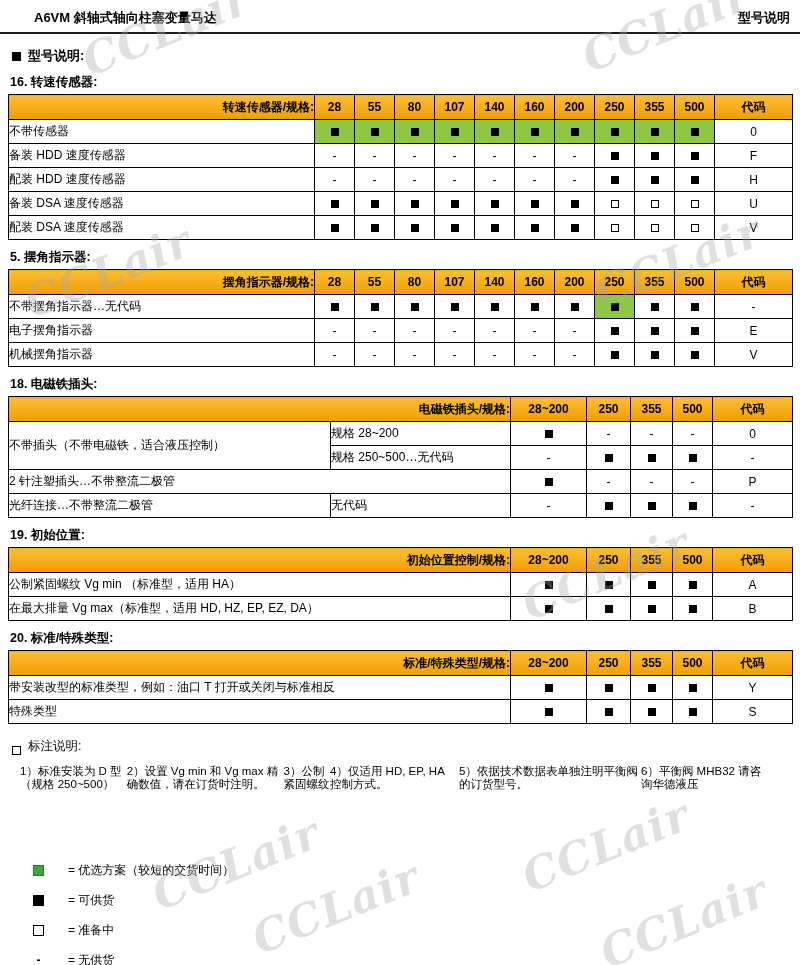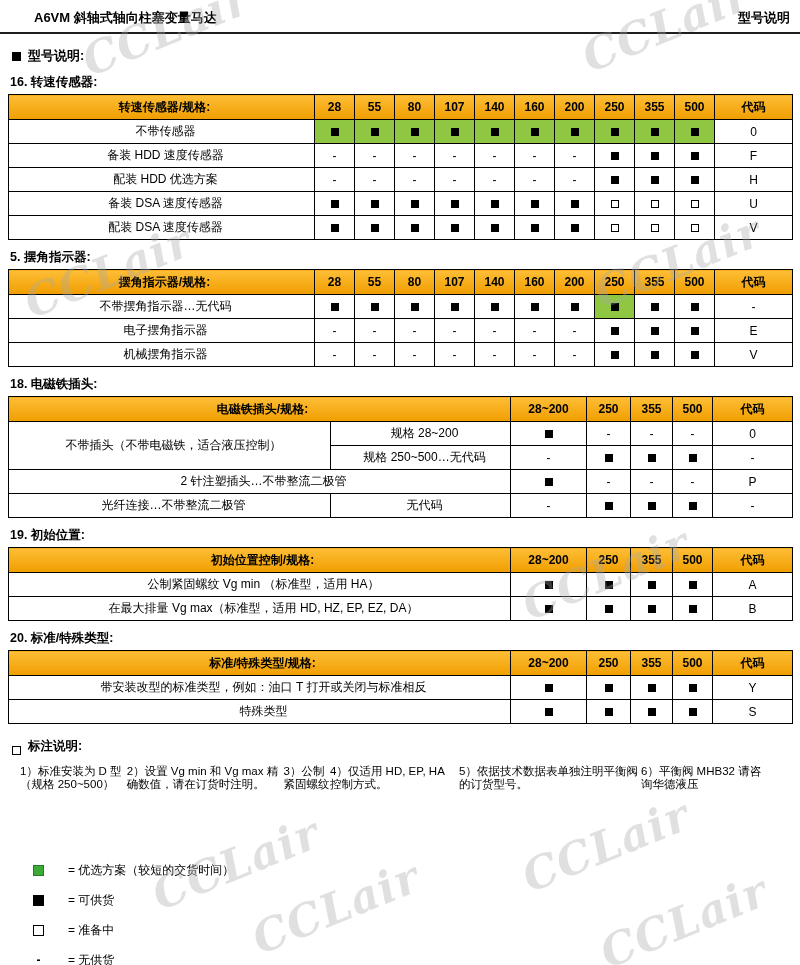--- a/index.html
+++ b/index.html
@@ -20,31 +20,31 @@
   .doc-label{font-size:13px;font-weight:bold;}
   .rule{height:2px;background:#1e1e1e;}
   .subtitle{display:flex;align-items:center;gap:7px;margin:13px 0 0 12px;font-size:13px;font-weight:bold;}
   .bullet{width:9px;height:9px;background:#000;display:inline-block;flex:0 0 auto;}
   .hollow-bullet{width:9px;height:9px;background:#fff;border:1px solid #000;display:inline-block;flex:0 0 auto;}
 
   .sec-title{margin:10px 0 4px 10px;font-size:12.5px;font-weight:bold;line-height:15px;}
   table{border-collapse:collapse;table-layout:fixed;margin-left:8px;width:784px;font-size:12px;}
   th,td{border:1px solid #000;height:24px;padding:0;overflow:hidden;}
   thead th{background:linear-gradient(180deg,var(--hdr-top),var(--hdr-bot));font-weight:bold;text-align:center;height:25px;}
-  th.lbl-h{text-align:center;padding-left:6px;}
-  td.lbl{text-align:center;padding-left:8px;}
+  th.lbl-h{text-align:right;padding-left:6px;}
+  td.lbl{text-align:left;padding-left:0;}
   td.c{text-align:center;}
   td.green{background:var(--green-cell);}
   .sq{display:inline-block;width:8px;height:8px;vertical-align:middle;}
   .sq-f{background:#000;}
   .sq-h{background:#fff;border:1px solid #000;}
   .dash{font-size:12px;line-height:8px;}
 
   .notes{margin:14px 0 0 12px;}
-  .notes-title{display:flex;align-items:flex-end;gap:7px;font-size:12.5px;font-weight:bold;}
+  .notes-title{display:flex;align-items:flex-end;gap:7px;font-size:12.5px;font-weight:normal;}
   .notes-cols{display:flex;margin-top:10px;margin-left:8px;}
   .notes-col{width:310px;display:flex;flex-direction:row;gap:2px;font-size:11.5px;line-height:13px;}
   .notes-col.right{width:440px;}
 
   .legend{position:absolute;left:33px;top:864px;display:flex;flex-direction:column;gap:18px;z-index:5;}
   .legend-row{display:flex;align-items:center;gap:24px;font-size:12px;height:12px;}
   .lg-sq{width:11px;height:11px;display:inline-block;flex:0 0 auto;}
   .lg-green{background:var(--legend-green);border:1px solid #237a23;}
   .lg-filled{background:#000;}
   .lg-hollow{background:#fff;border:1px solid #000;}
@@ -128,21 +128,21 @@
             <td class="c"><span class="dash">-</span></td>
             <td class="c"><span class="dash">-</span></td>
             <td class="c"><span class="dash">-</span></td>
             <td class="c"><span class="dash">-</span></td>
             <td class="c"><span class="sq sq-f"></span></td>
             <td class="c"><span class="sq sq-f"></span></td>
             <td class="c"><span class="sq sq-f"></span></td>
             <td class="c code">F</td>
           </tr>
           <tr>
-            <td class="lbl">配装 HDD 优选方案</td>
+            <td class="lbl">配装 HDD 速度传感器</td>
             <td class="c"><span class="dash">-</span></td>
             <td class="c"><span class="dash">-</span></td>
             <td class="c"><span class="dash">-</span></td>
             <td class="c"><span class="dash">-</span></td>
             <td class="c"><span class="dash">-</span></td>
             <td class="c"><span class="dash">-</span></td>
             <td class="c"><span class="dash">-</span></td>
             <td class="c"><span class="sq sq-f"></span></td>
             <td class="c"><span class="sq sq-f"></span></td>
             <td class="c"><span class="sq sq-f"></span></td>

